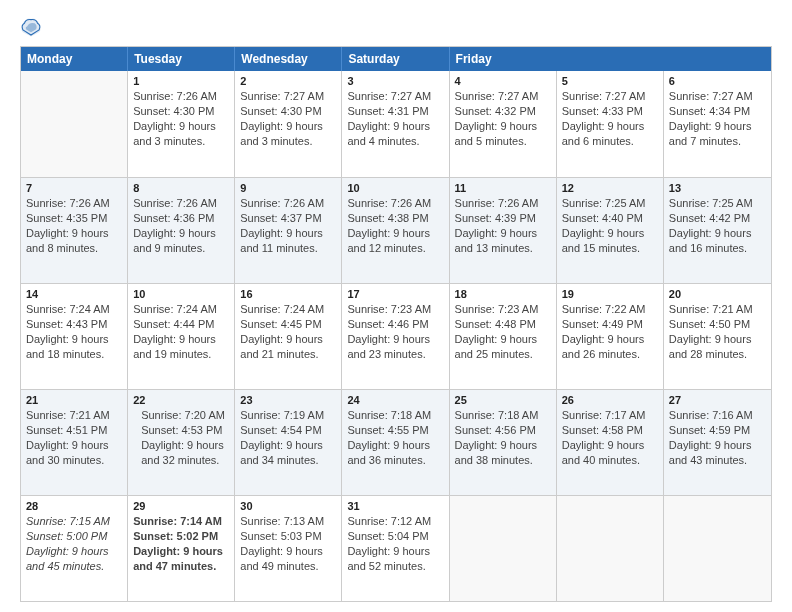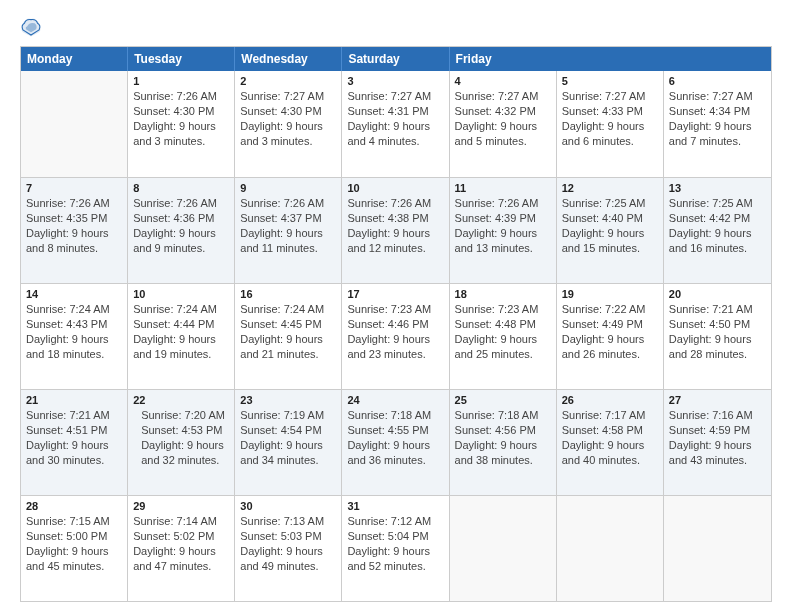--- a/index.html
+++ b/index.html
@@ -356,28 +356,28 @@
             <div class="cal-cell-day">27</div>
             <div class="cal-cell-info" style="white-space: pre-line;">Sunrise: 7:16 AM
 Sunset: 4:59 PM
 Daylight: 9 hours
 and 43 minutes.</div>
           </div>
         </div>
         <div class="cal-row">
           <div class="cal-cell">
             <div class="cal-cell-day">28</div>
-            <div class="cal-cell-info" style="white-space: pre-line;">Sunrise: 7:15 AM
+            <div class="cal-cell-info" style="white-space: pre-line; font-style: italic;">Sunrise: 7:15 AM
 Sunset: 5:00 PM
 Daylight: 9 hours
 and 45 minutes.</div>
           </div>
           <div class="cal-cell">
             <div class="cal-cell-day">29</div>
-            <div class="cal-cell-info" style="white-space: pre-line;">Sunrise: 7:14 AM
+            <div class="cal-cell-info" style="white-space: pre-line; font-weight: bold;">Sunrise: 7:14 AM
 Sunset: 5:02 PM
 Daylight: 9 hours
 and 47 minutes.</div>
           </div>
           <div class="cal-cell">
             <div class="cal-cell-day">30</div>
             <div class="cal-cell-info" style="white-space: pre-line;">Sunrise: 7:13 AM
 Sunset: 5:03 PM
 Daylight: 9 hours
 and 49 minutes.</div>

